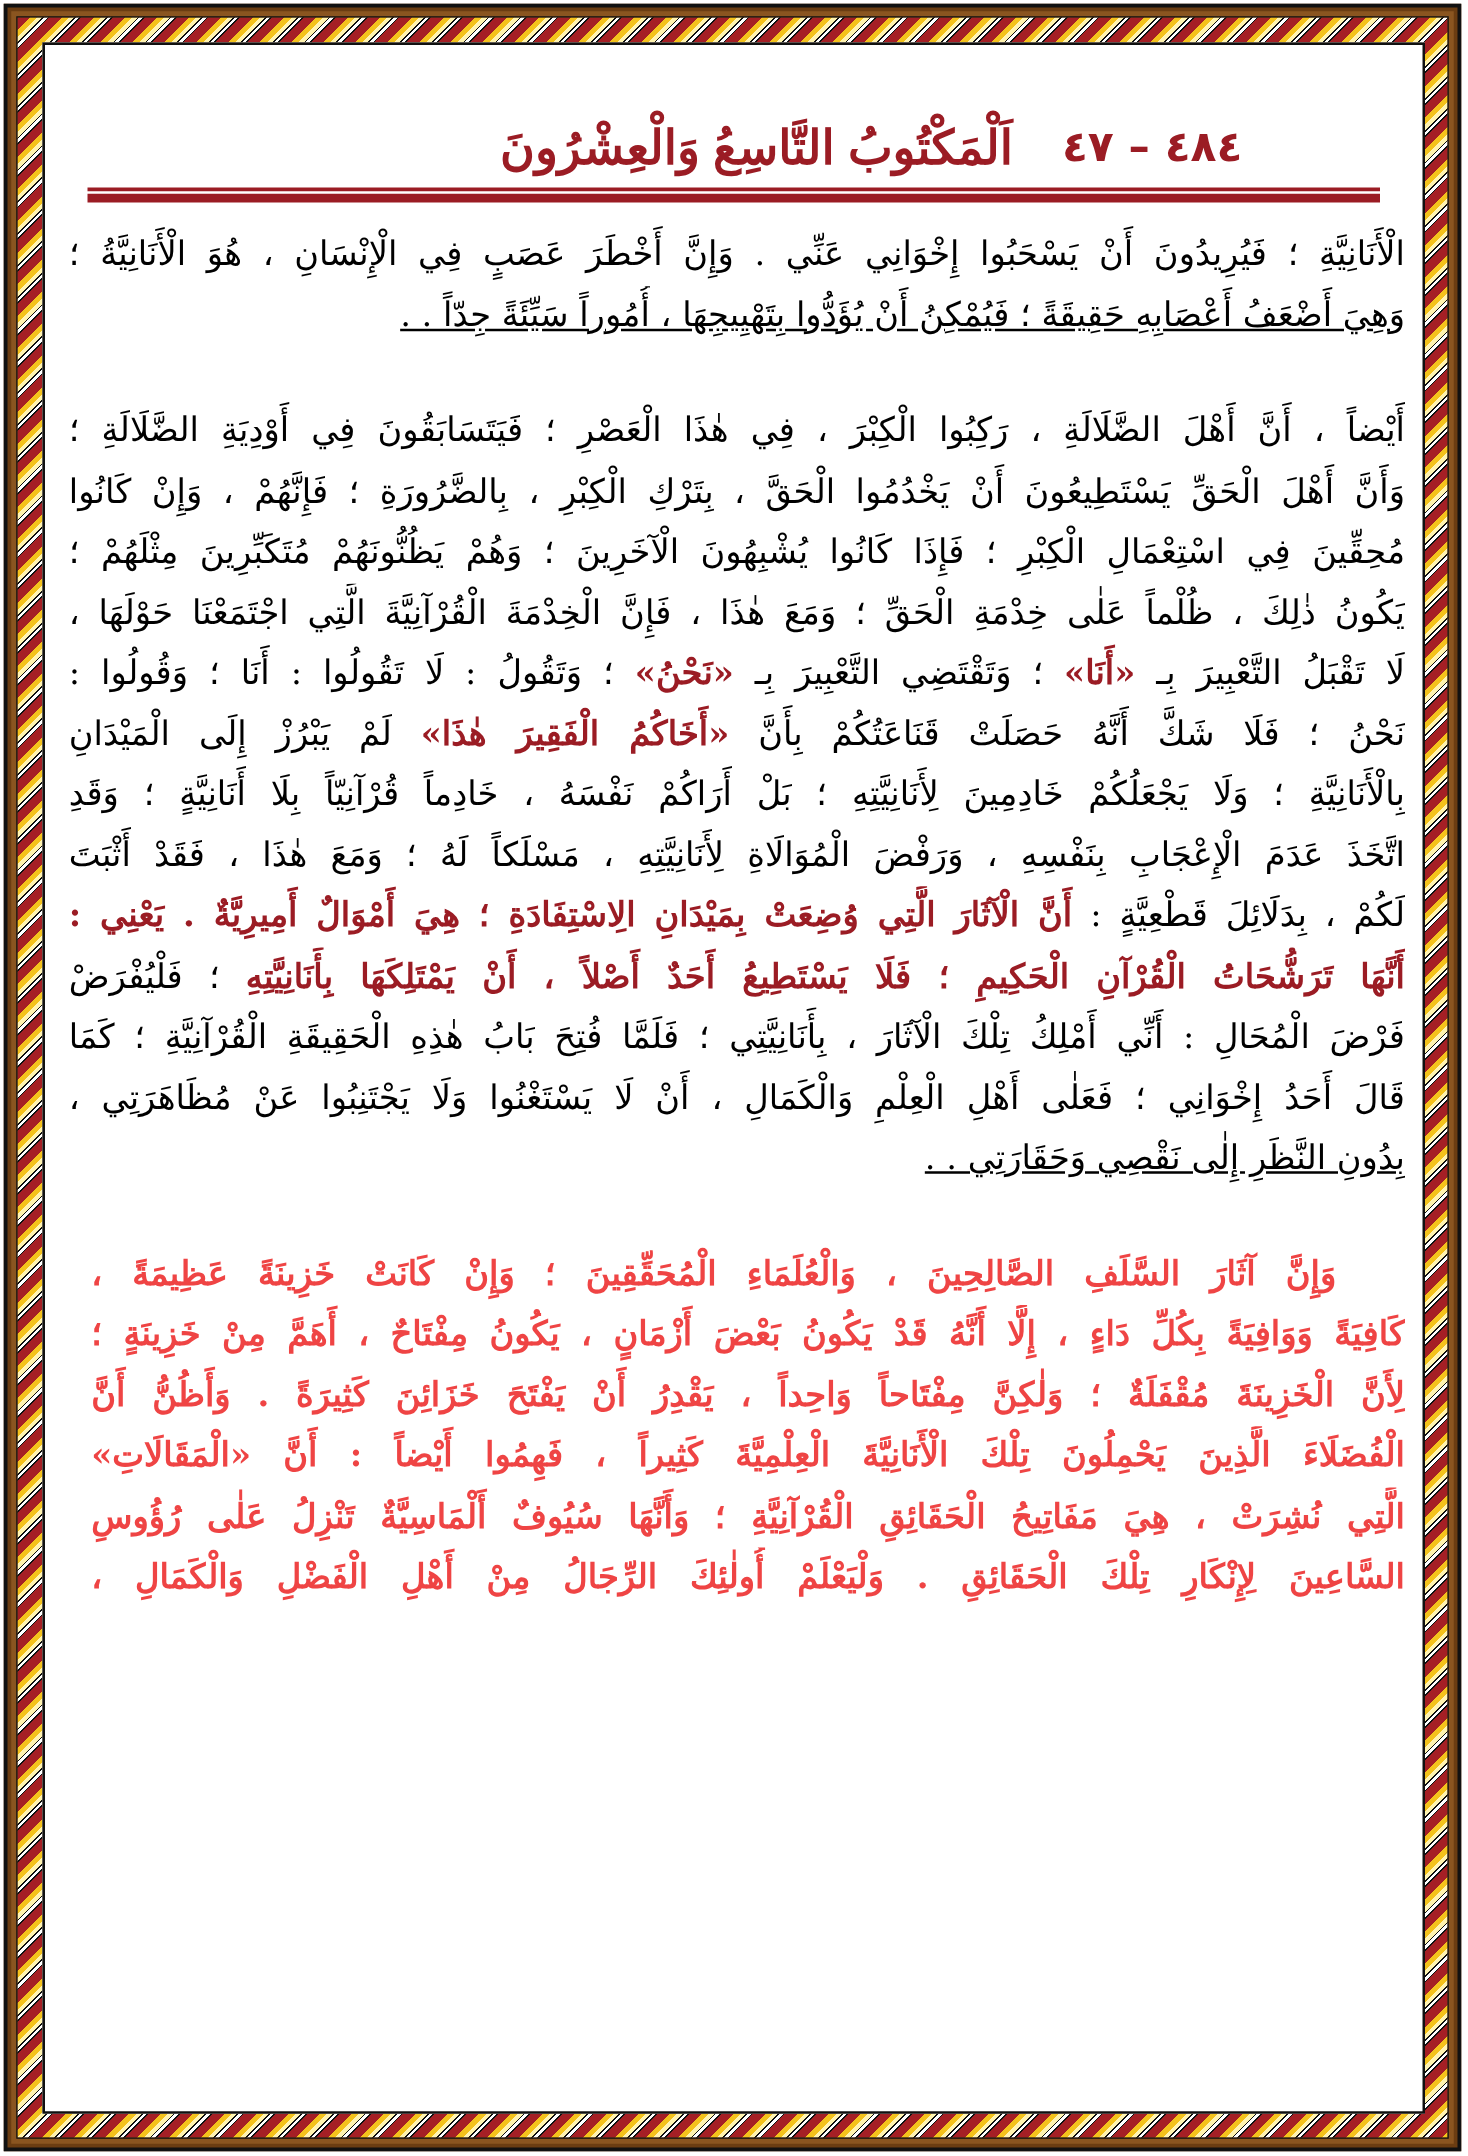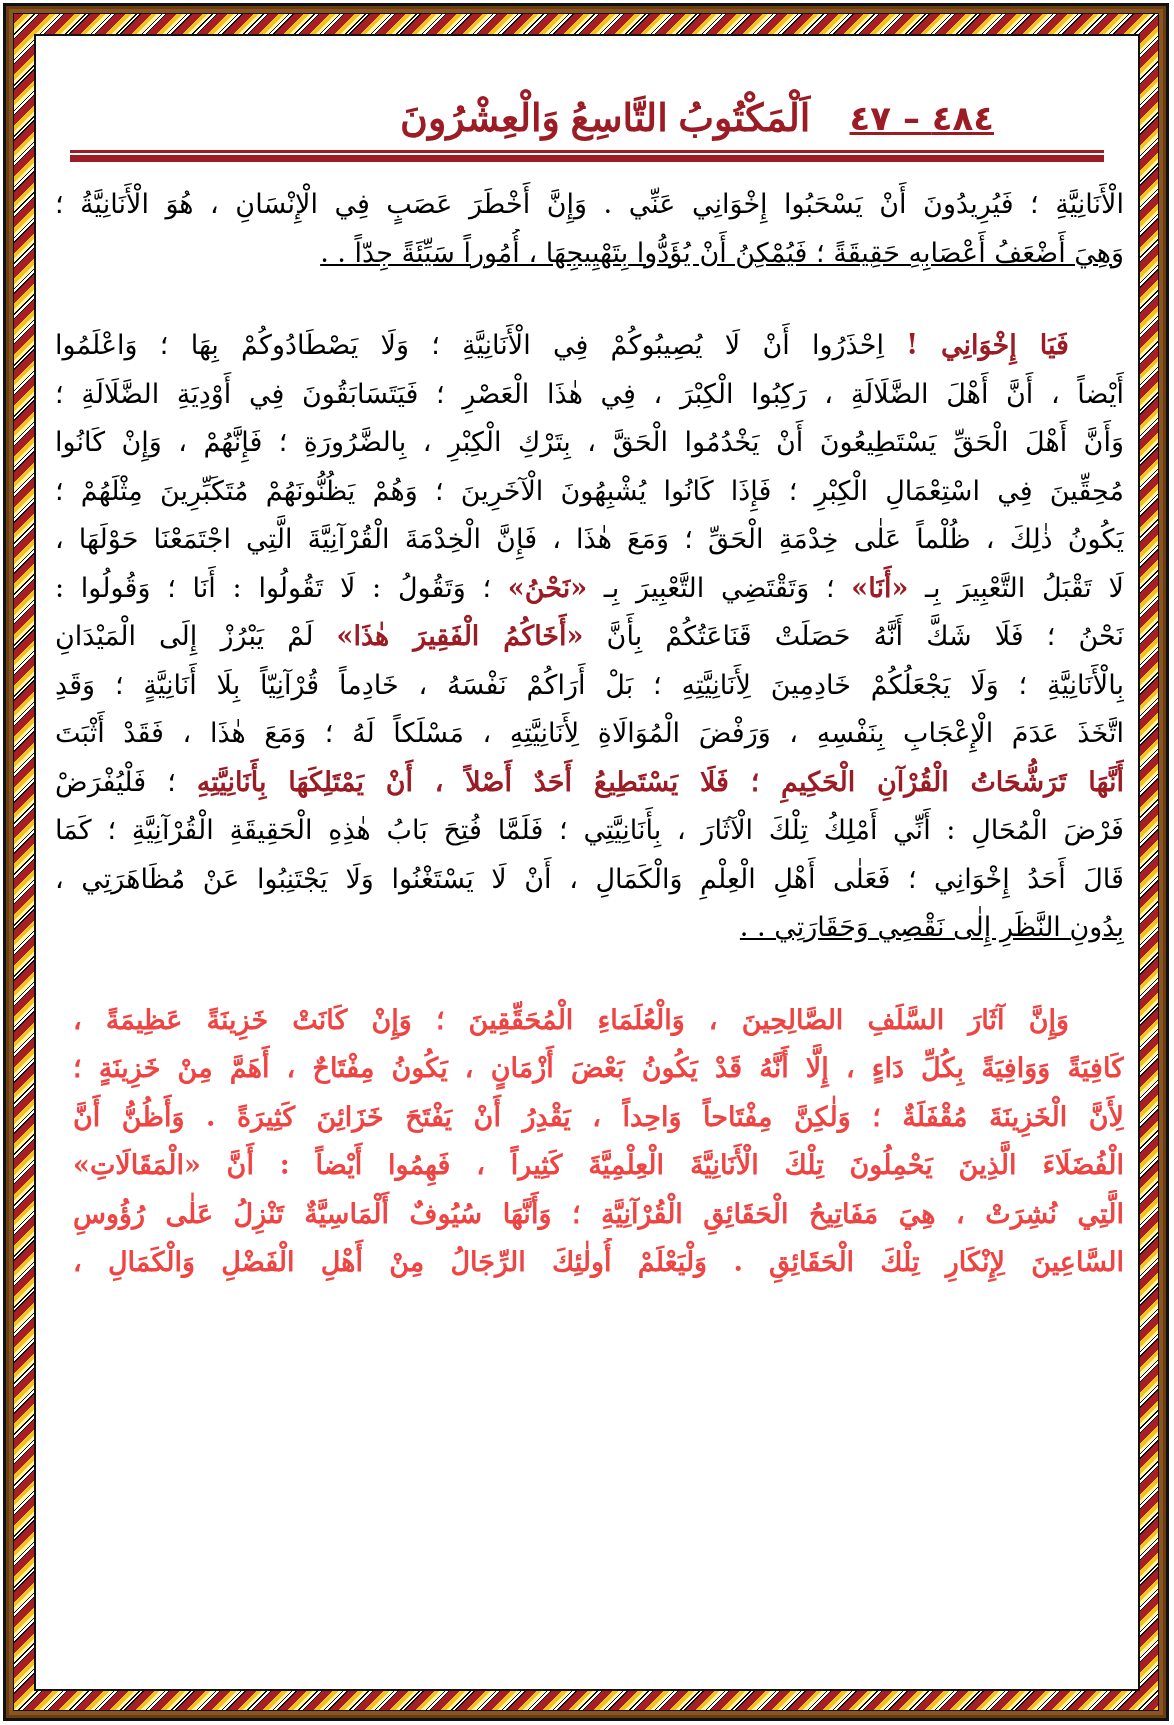--- a/index.html
+++ b/index.html
@@ -42,21 +42,20 @@
     
     .header {
       position: absolute; left: 70px; right: 70px; top: 88px; height: 60px;
       display: flex; justify-content: space-between; align-items: center;
       direction: rtl;
     }
     .page-number {
       font-family: "DejaVu Sans", sans-serif; font-weight: bold;
       font-size: 34px; color: #9b1c24; letter-spacing: 2px;
       margin-right: 110px;
-      text-decoration: underline;
     }
     .chapter-title {
       font-family: Liberation Sans, sans-serif; font-weight: bold;
       font-size: 38px; color: #9b1c24;
       margin-left: 330px;
     }
     .header-rule-thin {
       position: absolute; left: 70px; right: 70px; top: 150px; height: 3px;
       background: #9b1c24;
     }
@@ -100,29 +99,29 @@
 <div class="header-rule-thin"></div>
 <div class="header-rule-thick"></div>
 
 <div class="body-text" id="body-text">
     <div class="paragraph">
       <span class="line"><span>الْأَنَانِيَّةِ ؛ فَيُرِيدُونَ أَنْ يَسْحَبُوا إِخْوَانِي عَنِّي . وَإِنَّ أَخْطَرَ عَصَبٍ فِي الْإِنْسَانِ ، هُوَ الْأَنَانِيَّةُ ؛</span></span>
       <span class="line last"><span>وَهِيَ أَضْعَفُ أَعْصَابِهِ حَقِيقَةً ؛ فَيُمْكِنُ أَنْ يُؤَدُّوا بِتَهْيِيجِهَا ، أُمُوراً سَيِّئَةً جِدّاً . .</span></span>
     </div>
     <span class="para-gap"></span>
     <div class="paragraph">
-      <span class="line indent"><span class="red">فَيَا إِخْوَانِي !</span><span> اِحْذَرُوا أَنْ لَا يُصِيبُوكُمْ فِي الْأَنَانِيَّةِ ؛ وَلَا يَصْطَادُوكُمْ بِهَا ؛ وَاعْلَمُوا</span></span>
       <span class="line"><span>أَيْضاً ، أَنَّ أَهْلَ الضَّلَالَةِ ، رَكِبُوا الْكِبْرَ ، فِي هٰذَا الْعَصْرِ ؛ فَيَتَسَابَقُونَ فِي أَوْدِيَةِ الضَّلَالَةِ ؛</span></span>
       <span class="line"><span>وَأَنَّ أَهْلَ الْحَقِّ يَسْتَطِيعُونَ أَنْ يَخْدُمُوا الْحَقَّ ، بِتَرْكِ الْكِبْرِ ، بِالضَّرُورَةِ ؛ فَإِنَّهُمْ ، وَإِنْ كَانُوا</span></span>
       <span class="line"><span>مُحِقِّينَ فِي اسْتِعْمَالِ الْكِبْرِ ؛ فَإِذَا كَانُوا يُشْبِهُونَ الْآخَرِينَ ؛ وَهُمْ يَظُنُّونَهُمْ مُتَكَبِّرِينَ مِثْلَهُمْ ؛</span></span>
       <span class="line"><span>يَكُونُ ذٰلِكَ ، ظُلْماً عَلٰى خِدْمَةِ الْحَقِّ ؛ وَمَعَ هٰذَا ، فَإِنَّ الْخِدْمَةَ الْقُرْآنِيَّةَ الَّتِي اجْتَمَعْنَا حَوْلَهَا ،</span></span>
       <span class="line"><span>لَا تَقْبَلُ التَّعْبِيرَ بِـ </span><span class="red">«أَنَا»</span><span> ؛ وَتَقْتَضِي التَّعْبِيرَ بِـ </span><span class="red">«نَحْنُ»</span><span> ؛ وَتَقُولُ : لَا تَقُولُوا : أَنَا ؛ وَقُولُوا :</span></span>
       <span class="line"><span>نَحْنُ ؛ فَلَا شَكَّ أَنَّهُ حَصَلَتْ قَنَاعَتُكُمْ بِأَنَّ </span><span class="red">«أَخَاكُمُ الْفَقِيرَ هٰذَا»</span><span> لَمْ يَبْرُزْ إِلَى الْمَيْدَانِ</span></span>
       <span class="line"><span>بِالْأَنَانِيَّةِ ؛ وَلَا يَجْعَلُكُمْ خَادِمِينَ لِأَنَانِيَّتِهِ ؛ بَلْ أَرَاكُمْ نَفْسَهُ ، خَادِماً قُرْآنِيّاً بِلَا أَنَانِيَّةٍ ؛ وَقَدِ</span></span>
       <span class="line"><span>اتَّخَذَ عَدَمَ الْإِعْجَابِ بِنَفْسِهِ ، وَرَفْضَ الْمُوَالَاةِ لِأَنَانِيَّتِهِ ، مَسْلَكاً لَهُ ؛ وَمَعَ هٰذَا ، فَقَدْ أَثْبَتَ</span></span>
+      <span class="line"><span>لَكُمْ ، بِدَلَائِلَ قَطْعِيَّةٍ : </span><span class="red">أَنَّ الْآثَارَ الَّتِي وُضِعَتْ بِمَيْدَانِ الِاسْتِفَادَةِ ؛ هِيَ أَمْوَالٌ أَمِيرِيَّةٌ . يَعْنِي :</span></span>
       <span class="line"><span class="red">أَنَّهَا تَرَشُّحَاتُ الْقُرْآنِ الْحَكِيمِ ؛ فَلَا يَسْتَطِيعُ أَحَدٌ أَصْلاً ، أَنْ يَمْتَلِكَهَا بِأَنَانِيَّتِهِ</span><span> ؛ فَلْيُفْرَضْ</span></span>
       <span class="line"><span>فَرْضَ الْمُحَالِ : أَنِّي أَمْلِكُ تِلْكَ الْآثَارَ ، بِأَنَانِيَّتِي ؛ فَلَمَّا فُتِحَ بَابُ هٰذِهِ الْحَقِيقَةِ الْقُرْآنِيَّةِ ؛ كَمَا</span></span>
       <span class="line"><span>قَالَ أَحَدُ إِخْوَانِي ؛ فَعَلٰى أَهْلِ الْعِلْمِ وَالْكَمَالِ ، أَنْ لَا يَسْتَغْنُوا وَلَا يَجْتَنِبُوا عَنْ مُظَاهَرَتِي ،</span></span>
       <span class="line last"><span>بِدُونِ النَّظَرِ إِلٰى نَقْصِي وَحَقَارَتِي . .</span></span>
     </div>
     <span class="para-gap"></span>
     <div class="paragraph para-red">
       <span class="line indent"><span>وَإِنَّ آثَارَ السَّلَفِ الصَّالِحِينَ ، وَالْعُلَمَاءِ الْمُحَقِّقِينَ ؛ وَإِنْ كَانَتْ خَزِينَةً عَظِيمَةً ،</span></span>
       <span class="line"><span>كَافِيَةً وَوَافِيَةً بِكُلِّ دَاءٍ ، إِلَّا أَنَّهُ قَدْ يَكُونُ بَعْضَ أَزْمَانٍ ، يَكُونُ مِفْتَاحٌ ، أَهَمَّ مِنْ خَزِينَةٍ ؛</span></span>
       <span class="line"><span>لِأَنَّ الْخَزِينَةَ مُقْفَلَةٌ ؛ وَلٰكِنَّ مِفْتَاحاً وَاحِداً ، يَقْدِرُ أَنْ يَفْتَحَ خَزَائِنَ كَثِيرَةً . وَأَظُنُّ أَنَّ</span></span>

